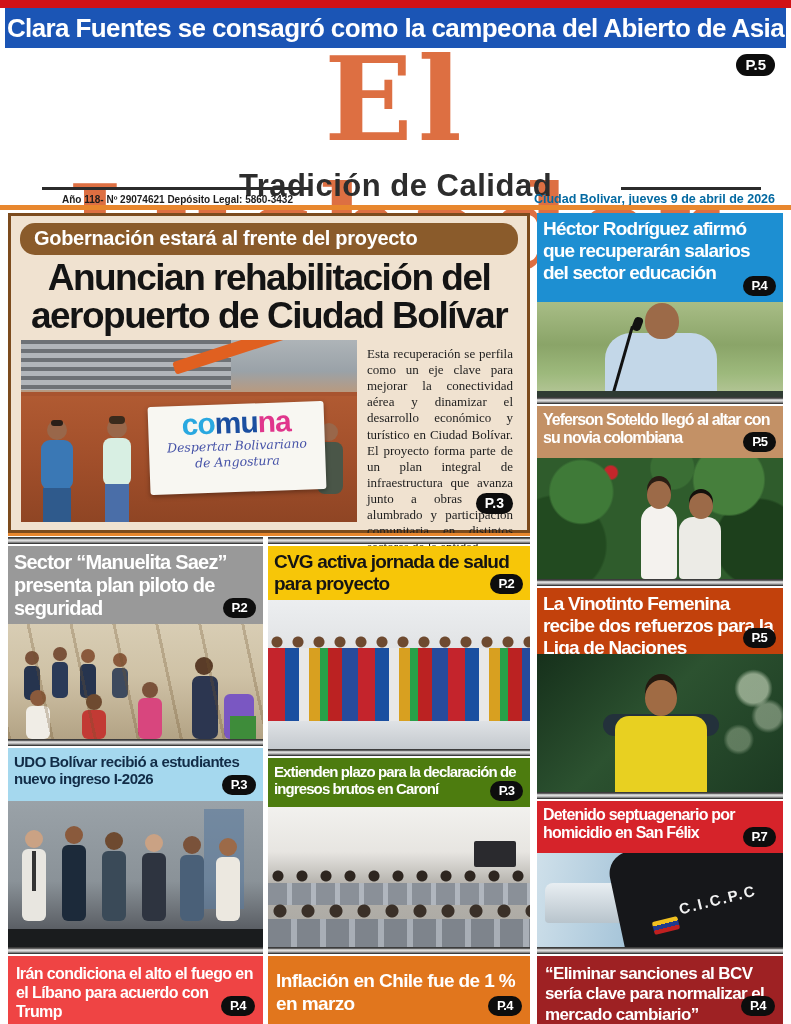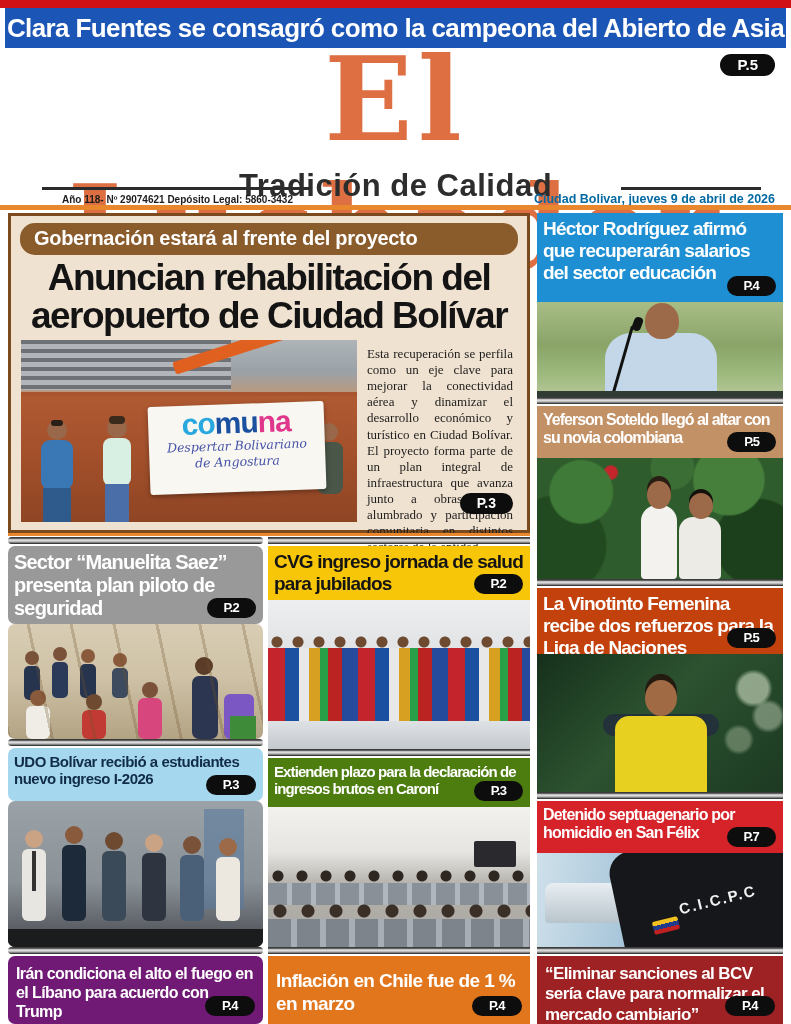--- a/index.html
+++ b/index.html
@@ -10,21 +10,21 @@
   .strip-red { position:absolute; top:0; left:0; width:791px; height:8px; background:#d01217; }
   .banner-blue { position:absolute; top:8px; left:5px; right:5px; height:40px; background:#1b55b5;
     display:flex; align-items:center; justify-content:center; }
   .banner-blue span { color:#fff; font-weight:bold; font-size:26px; letter-spacing:-0.6px; white-space:nowrap; }
 
   
   .mast-title { position:absolute; top:36px; left:0; width:791px; text-align:center;
     font-family:"DejaVu Serif", serif; font-weight:bold; font-size:116px; line-height:1.1;
     color:#dd6f42; letter-spacing:5px; }
   .badge { display:inline-block; background:#0d0d0d; color:#fff; font-weight:bold;
-    font-size:13px; padding:2px 17px; border-radius:12px; line-height:1.2; }
+    font-size:13px; padding:2px 9px; border-radius:12px; line-height:1.2; }
   .mast-badge { position:absolute; top:54px; right:16px; font-size:15px; }
   .rule-l { position:absolute; top:187px; left:42px; width:268px; height:3px; background:#2b2b2b; }
   .rule-r { position:absolute; top:187px; right:30px; width:140px; height:3px; background:#2b2b2b; }
   .tagline { position:absolute; top:168px; left:0; width:791px; text-align:center;
     font-weight:bold; font-size:31px; color:#2d2d2d; letter-spacing:0.5px; }
   .edition { position:absolute; top:194px; left:62px; font-size:10px; font-weight:bold; color:#1c1c1c; }
   .dateline { position:absolute; top:192px; right:16px; font-size:12.5px; font-weight:bold; color:#0369a1; }
   .rule-orange { position:absolute; top:205px; left:0; width:791px; height:5px; background:#e8872e; }
 
   
@@ -63,30 +63,30 @@
   
   .shead { position:absolute; font-weight:bold; line-height:1.15; padding:5px 6px; letter-spacing:-0.8px; }
   .shead .badge { position:absolute; right:7px; bottom:6px; }
   .ph { position:absolute; overflow:hidden; }
   .bar { position:absolute; height:7px;
     background:linear-gradient(180deg,#3c3c3c 0%,#3c3c3c 16%,#ededed 42%,#a9a9a9 72%,#3c3c3c 90%,#3c3c3c 100%); }
   .block { position:absolute; font-weight:bold; padding:8px 8px; line-height:1.2; letter-spacing:-0.6px; }
   .block .badge { position:absolute; right:8px; bottom:8px; }
 
   
-  .colL { left:8px;  width:255px;border-radius:7px; }
+  .colL { left:8px;  width:255px; }
   .colM { left:268px; width:262px; }
   .colR { left:537px; width:246px; }
 
   
   .man-h  { top:546px; height:78px; background:#999999; color:#fff; font-size:20px; }
   .man-p  { top:624px; height:115px; }
   .udo-h  { top:748px; height:53px; background:#a5d8ee; color:#112c47; font-size:15px; letter-spacing:-0.5px; }
   .udo-p  { top:801px; height:146px; }
-  .iran-b { top:956px; height:68px; background:#701a75; color:#fff; font-size:16px; }
+  .iran-b { top:956px; height:68px; background:#ef4444; color:#fff; font-size:16px; }
 
   
   .cvg-h  { top:546px; height:54px; background:#f7c608; color:#141414; font-size:19px; }
   .cvg-p  { top:600px; height:149px; }
   .car-h  { top:758px; height:49px; background:#4d7c0f; color:#fff; font-size:15px; letter-spacing:-0.9px; }
   .car-p  { top:807px; height:140px; }
   .chi-b  { top:956px; height:68px; background:#e1761d; color:#fff; font-size:19px; padding-top:14px; }
 
   
   .hec-h  { top:213px; height:89px; background:#1d8fd2; color:#fff; font-size:19px; }
@@ -291,21 +291,21 @@
     </svg>
   </div>
   <div class="bar colL" style="top:947px"></div>
   <div class="block colL iran-b">
     <span>Irán condiciona el alto el fuego en el Líbano para acuerdo con Trump</span>
     <span class="badge">P.4</span>
   </div>
 
   <div class="bar colM" style="top:537px"></div>
   <div class="shead colM cvg-h">
-    <span>CVG ingreso jornada de salud para jubilados</span>
+    <span>CVG activa jornada de salud para proyecto</span>
     <span class="badge">P.2</span>
   </div>
   <div class="ph colM cvg-p">
     <div class="cvg-heads"></div>
     <div class="cvg-crowd"></div>
     <div class="cvg-floor"></div>
   </div>
   <div class="bar colM" style="top:749px"></div>
   <div class="shead colM car-h">
     <span>Extienden plazo para la declaración de ingresos brutos en Caroní</span>

